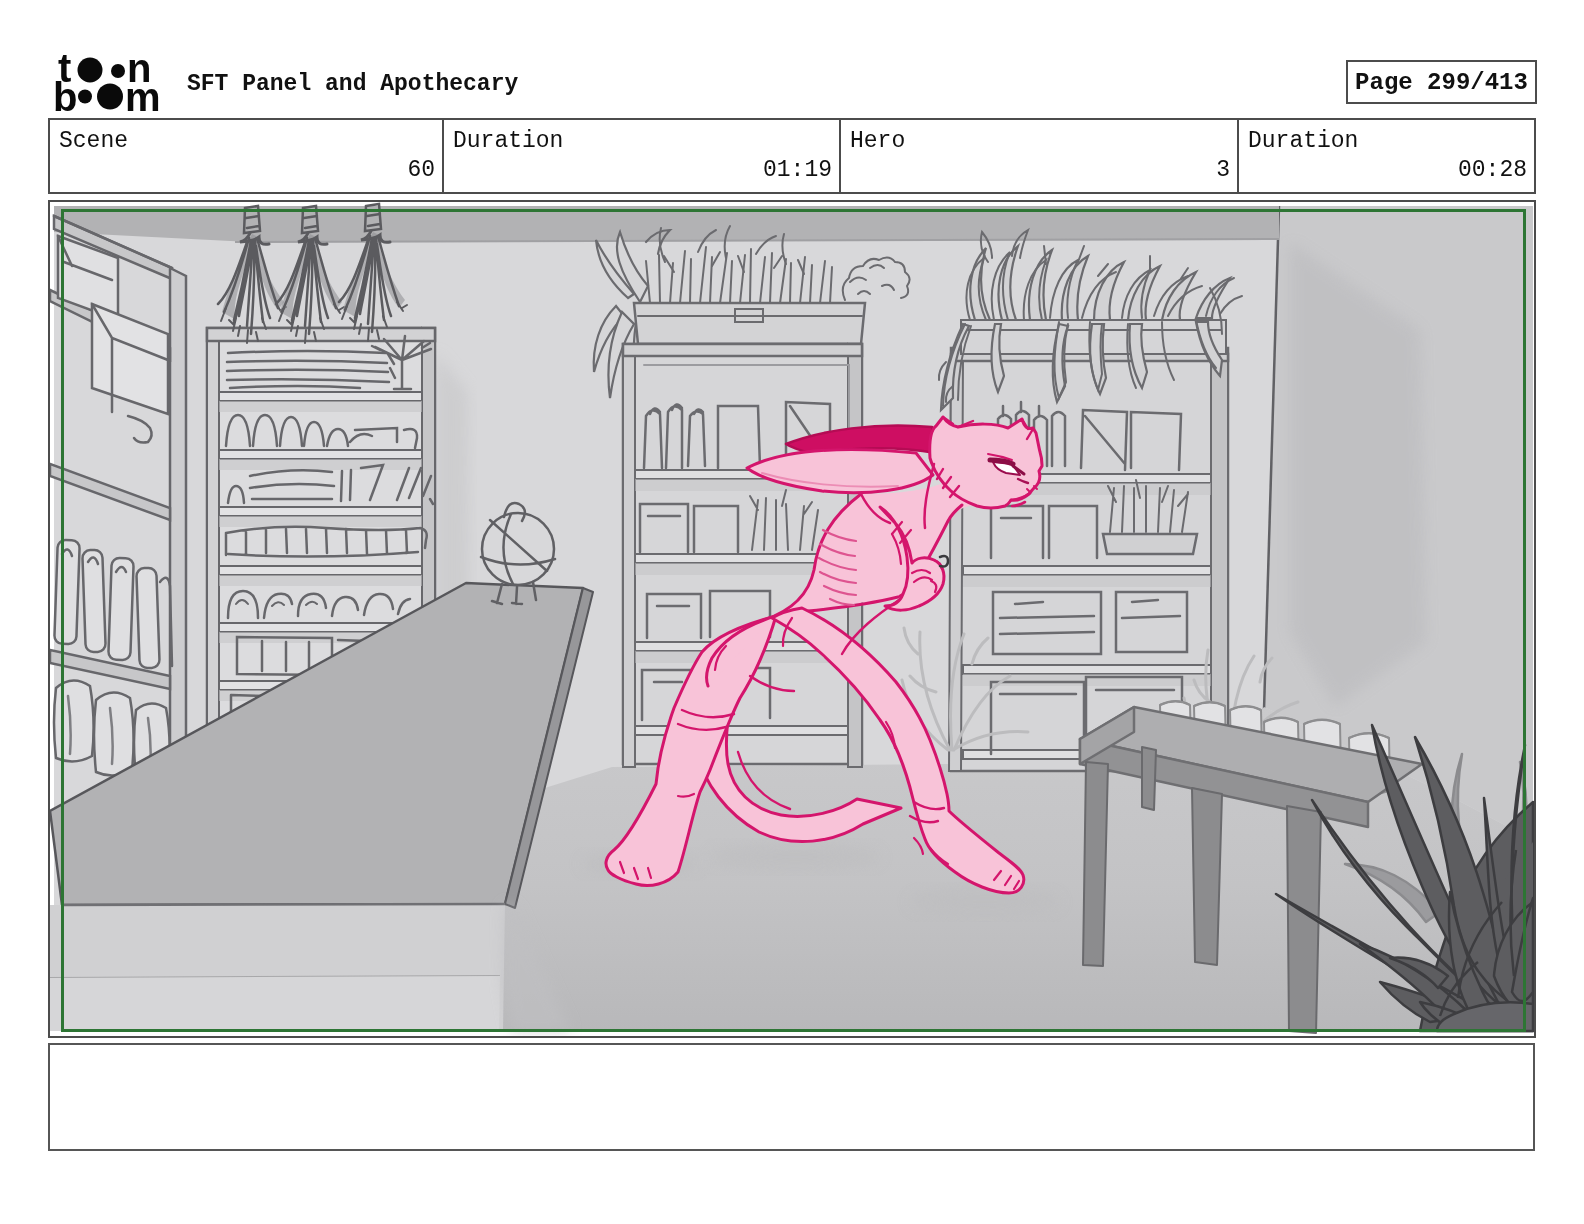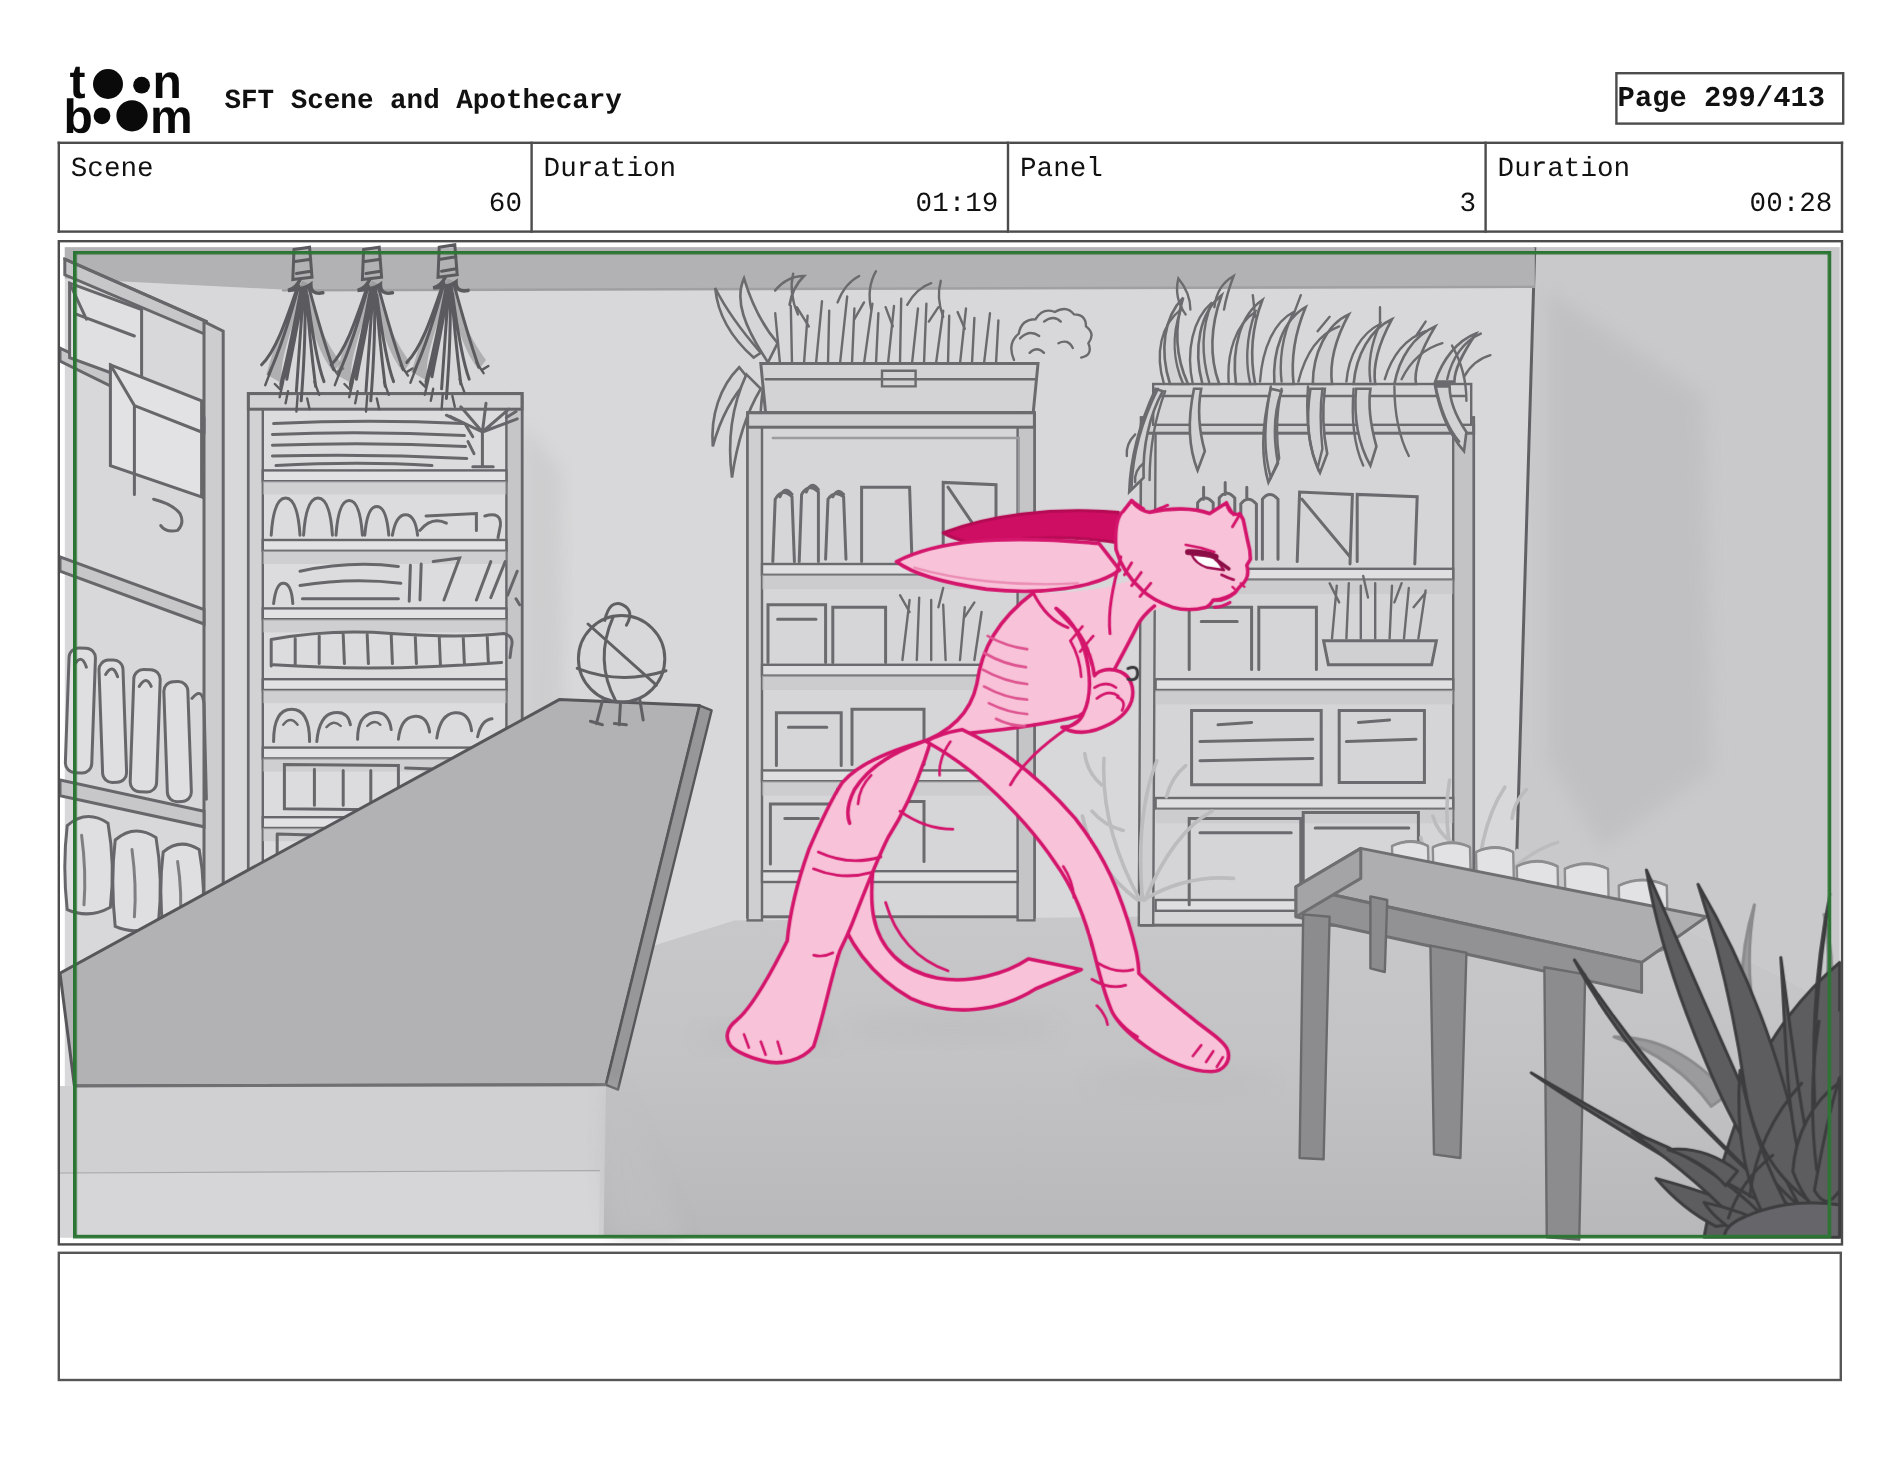--- a/index.html
+++ b/index.html
@@ -1,20 +1,20 @@
 <!DOCTYPE html>
 <html><head>
 <meta charset="utf-8">
 <style>
   html,body{margin:0;padding:0;background:#ffffff;}
   body{width:1584px;height:1224px;position:relative;font-family:"Liberation Mono",monospace;color:#111;}
   .abs{position:absolute;}
   .title{left:187px;top:71px;font-size:23px;font-weight:bold;}
   .pagebox{left:1346px;top:60px;width:191px;height:44px;border:2px solid #4c4c4c;box-sizing:border-box;
-           font-size:24px;font-weight:bold;text-align:left;line-height:42px;}
+           font-size:24px;font-weight:bold;text-align:center;line-height:42px;}
   table.info{position:absolute;left:48px;top:118px;width:1488px;height:76px;border-collapse:collapse;table-layout:fixed;}
   table.info td{border:2px solid #4c4c4c;padding:12px;position:relative;vertical-align:top;}
   .lbl{position:absolute;left:9px;top:8px;font-size:23px;}
   .val{position:absolute;right:7px;bottom:9px;font-size:23px;}
   .panel{left:48px;top:200px;width:1488px;height:838px;border:2px solid #4c4c4c;box-sizing:border-box;background:#fff;}
   .caption{left:48px;top:1043px;width:1487px;height:108px;border:2px solid #565656;box-sizing:border-box;background:#fff;}
 </style>
 </head>
 <body>
 
@@ -23,36 +23,36 @@
     <text x="3" y="31">t</text>
     <circle cx="35" cy="19" r="12.5"></circle>
     <circle cx="63" cy="20" r="7"></circle>
     <text x="72" y="31">n</text>
     <text x="-2" y="60">b</text>
     <circle cx="30" cy="45.5" r="7"></circle>
     <circle cx="55" cy="45.5" r="13"></circle>
     <text x="70" y="60">m</text>
   </g>
 </svg>
-<div class="abs title">SFT Scene and Apothecary</div>
+<div class="abs title">SFT Panel and Apothecary</div>
 <div class="abs pagebox">Page 299/413</div>
 
 <table class="info">
  <tbody>
       <tr>
   <td style="width:368px">
           <span class="lbl">Scene</span>
           <span class="val">60</span>
         </td>
   <td style="width:371px">
           <span class="lbl">Duration</span>
           <span class="val">01:19</span>
         </td>
   <td style="width:372px">
-          <span class="lbl">Panel</span>
+          <span class="lbl">Hero</span>
           <span class="val">3</span>
         </td>
   <td>
           <span class="lbl">Duration</span>
           <span class="val">00:28</span>
         </td>
  </tr>
 </tbody>
   </table>
 

